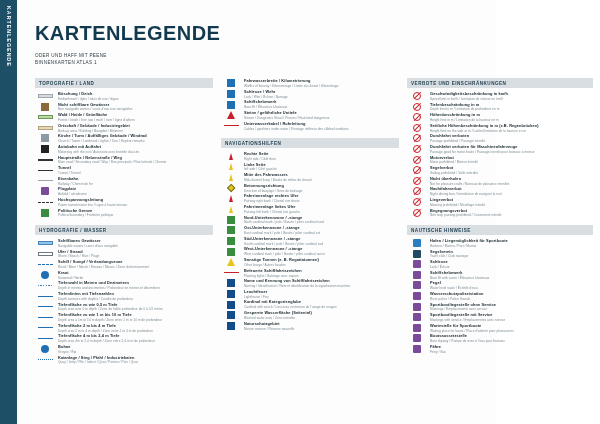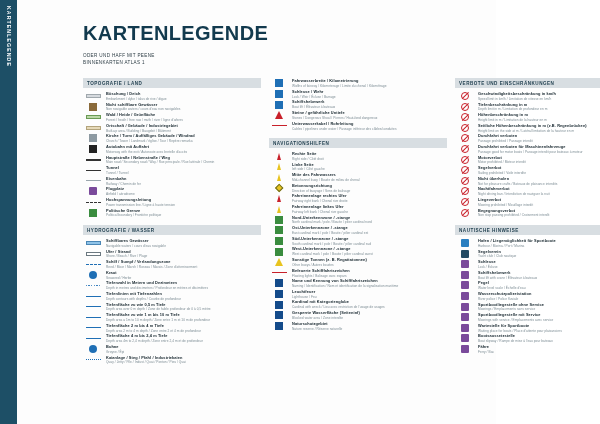--- a/index.html
+++ b/index.html
@@ -7,21 +7,20 @@
     width: 600px; height: 424px;
     font-family: "Liberation Sans", sans-serif;
     background: #ffffff;
     overflow: hidden;
   }
   .page {
     position: relative;
     width: 496px; height: 424px;
     background: #fdfdfd;
     display: flex;
-    gap: 48px;
   }
   
   .spine {
     width: 17px;
     background: #1d4f66;
     color: #ffffff;
     position: relative;
     flex: 0 0 17px;
   }
   .spine-text {

